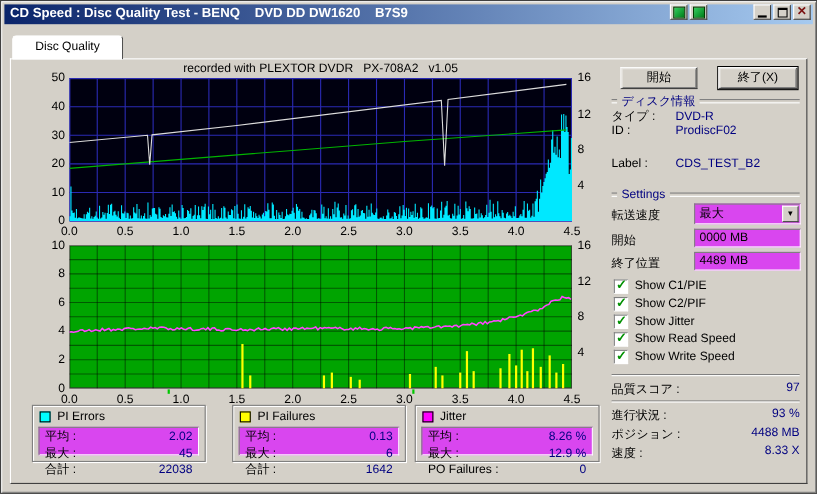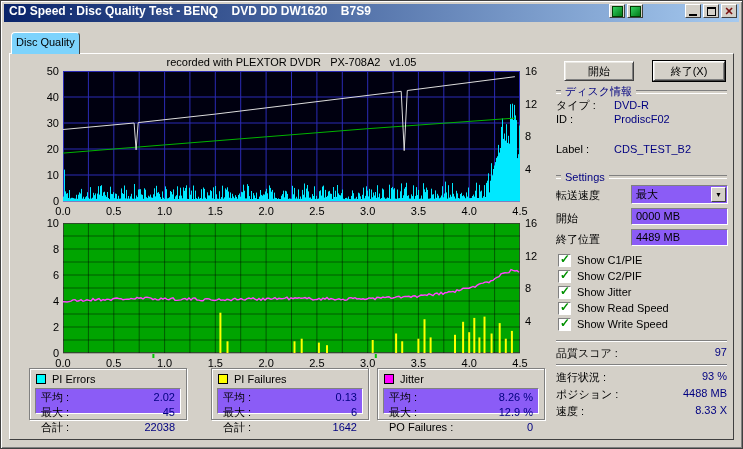--- a/index.html
+++ b/index.html
@@ -12,35 +12,35 @@
       color:#fff;font-weight:bold;font-size:12px;white-space:pre;padding-left:5px}
   .tb-buttons{margin-left:auto;display:flex;align-items:center;gap:2px;padding-right:2px}
   .tbtn{width:16px;height:14px;background:#d4d0c8;border:1px solid;border-color:#fff #404040 #404040 #fff;
         display:flex;align-items:center;justify-content:center;overflow:hidden}
   .tb-gap{width:38px}
   .green-ic{width:11px;height:11px;background:linear-gradient(135deg,#35d060,#007a18);border:1px solid #013c01}
   .glyph-min{width:8px;height:2px;background:#000;margin-top:8px}
   .glyph-max{width:9px;height:9px;border:1px solid #000;border-top-width:2px}
   .glyph-close{color:#7a1010;font-weight:bold;font-size:11px;line-height:10px}
   
-  .tab{position:absolute;left:10px;top:31px;height:22px;padding:3px 4px 0;background:#7dd3fc;
+  .tab{position:absolute;left:10px;top:31px;height:22px;padding:3px 20px 0;background:#ffffff;
        border:1px solid #404040;border-left-color:#fff;border-top-color:#fff;border-bottom:none;
        border-radius:4px 4px 0 0;z-index:3}
   .panel{position:absolute;left:8px;top:52px;right:8px;bottom:8px;background:#d4d0c8;
        border:1px solid #404040;border-left-color:#fff;border-top-color:#fff;z-index:2}
   
   .chart-title{position:absolute;left:53px;top:2px;width:457px;text-align:center;white-space:pre}
   .chartwrap{position:absolute;width:457px;height:130px}
   .ticklab{position:absolute;font-size:11px;color:#000}
   
   .pushbtn{position:absolute;height:20px;background:#d4d0c8;text-align:center;line-height:18px;
        border:1px solid;border-color:#fff #404040 #404040 #fff;
        box-shadow:inset 1px 1px 0 #e9e7e2,inset -1px -1px 0 #808080;cursor:default}
   .default-btn{box-shadow:0 0 0 1px #000,inset 1px 1px 0 #e9e7e2,inset -1px -1px 0 #808080}
-  .sunken{background:#8b5cf6;border:1px solid;border-color:#808080 #ffffff #ffffff #808080}
+  .sunken{background:#d946ef;border:1px solid;border-color:#808080 #ffffff #ffffff #808080}
   .field{position:absolute;width:97px;height:17px;padding:1px 4px;line-height:13px}
   .combo{position:absolute;width:97px;height:19px;padding:2px 18px 1px 4px;line-height:13px}
   .combo-btn{position:absolute;right:1px;top:1px;width:15px;height:15px;background:#d4d0c8;
        border:1px solid;border-color:#fff #404040 #404040 #fff;display:flex;align-items:center;justify-content:center}
   .arrow-glyph{font-size:7px;line-height:7px}
   
   .sechead{position:absolute;left:546px;width:171px;color:#000080;display:flex;align-items:center;gap:4px}
   .sechead::before{content:"";width:5px;height:2px;border-top:1px solid #808080;border-bottom:1px solid #fff}
   .sechead::after{content:"";flex:1;height:2px;border-top:1px solid #808080;border-bottom:1px solid #fff}
   .etch{position:absolute;left:546px;width:171px;height:2px;border-top:1px solid #808080;border-bottom:1px solid #fff}

